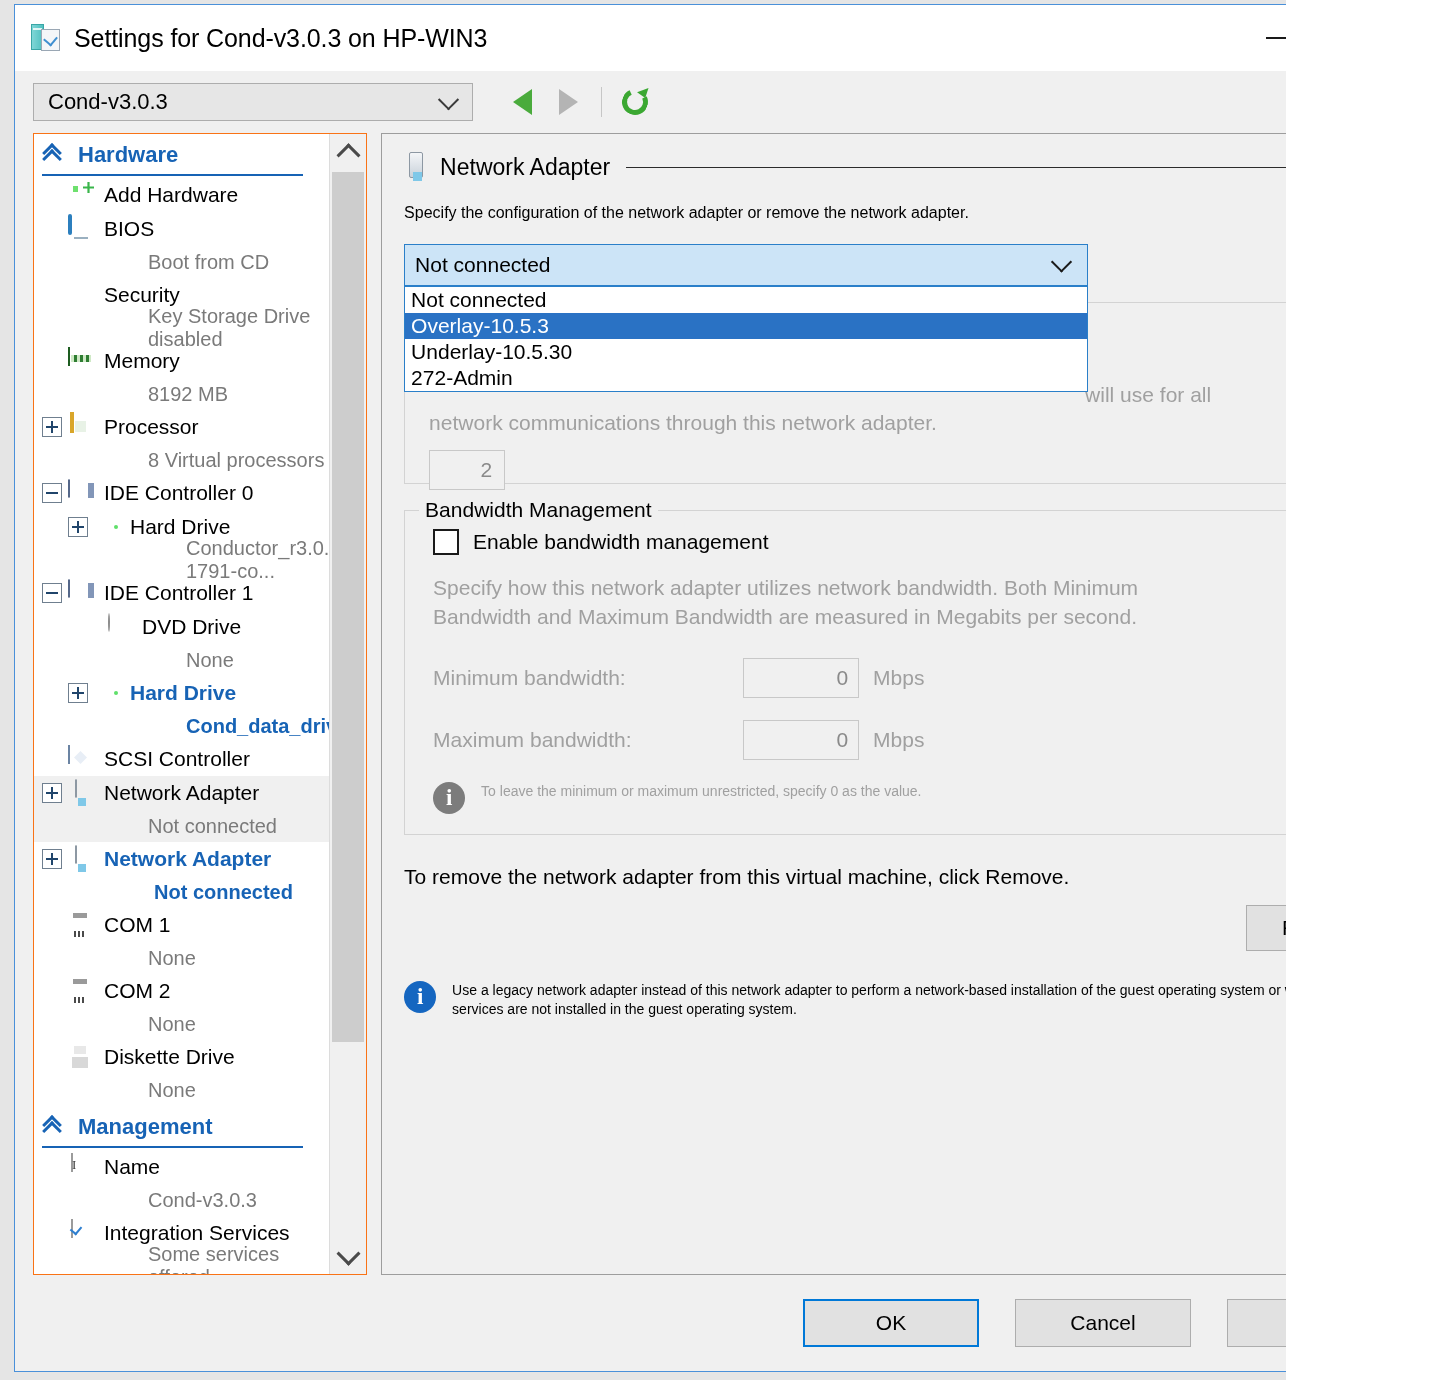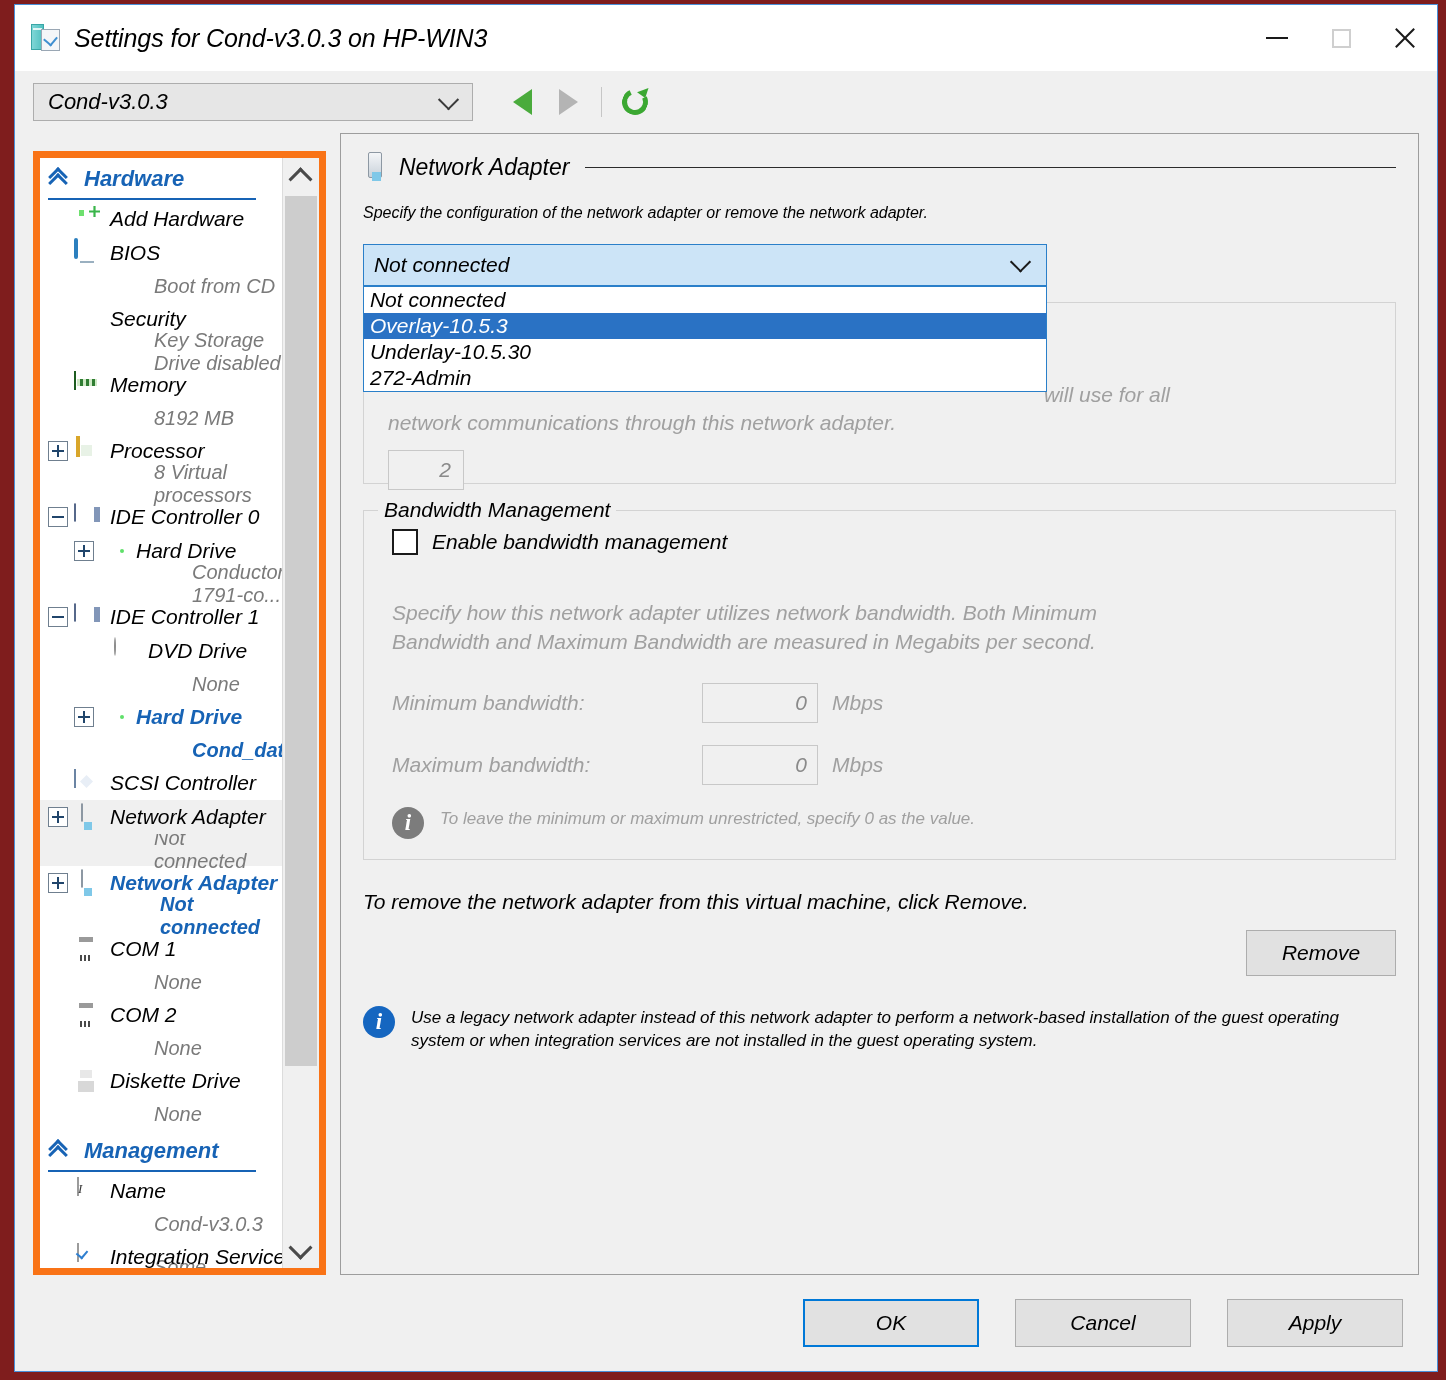--- a/index.html
+++ b/index.html
@@ -5,25 +5,24 @@
   html, body {
     margin: 0; padding: 0;
     background: #ffffff;
   }
   body {
     font-family: "Liberation Sans", sans-serif;
     -webkit-font-smoothing: antialiased;
   }
   #app {
     position: relative;
-    width: 1446px;
+    width: 1286px;
     height: 1380px;
     overflow: hidden;
-    background: #7f1d1d;
-    font-style: italic;
+    background: #e5e5e5;
   }
 
   
   .window {
     position: absolute;
     left: 14px; top: 4px;
     width: 1424px; height: 1368px;
     background: #f0f0f0;
     border: 1px solid #4a90d9;
     box-sizing: border-box;
@@ -177,26 +176,25 @@
   
   .body {
     flex: 1 1 auto;
     display: flex;
     padding: 0 18px 0 18px;
     min-height: 0;
   }
   .sidebar {
     width: 448px;
     background: #ffffff;
-    border: 7px solid #f97316;
+    border: 1px solid #f97316;
     box-sizing: border-box;
     position: relative;
     display: flex;
     overflow: hidden;
-    margin-top: 18px;
   }
   .tree {
     flex: 1 1 auto;
     padding: 0;
     overflow: hidden;
     position: relative;
   }
 
   
   .sec {
@@ -418,21 +416,21 @@
     width: 76px; height: 40px;
     background: #f0f0f0;
     border: 1px solid #c8c8c8;
     box-sizing: border-box;
     display: flex; align-items: center; justify-content: flex-end;
     padding-right: 12px;
     font-size: 21px; color: #8a8a8a;
   }
 
   .bw-group { margin-top: 26px; padding: 18px 16px 20px 28px; }
-  .chk-row { display: flex; align-items: center; margin-bottom: 44px; }
+  .chk-row { display: flex; align-items: center; margin-bottom: 19px; }
   .chkbox {
     width: 26px; height: 26px;
     background: #ffffff;
     border: 2px solid #1a1a1a;
     box-sizing: border-box;
     margin-right: 14px;
     flex: 0 0 auto;
   }
   .chk-label { font-size: 21px; color: #000; }
   .bw-desc { font-size: 21px; color: #a0a0a0; line-height: 1.38; margin-bottom: 26px; max-width: 760px; }
@@ -450,21 +448,21 @@
   .info-row { display: flex; align-items: flex-start; }
   .info-ico {
     width: 32px; height: 32px; border-radius: 50%;
     background: #7c7c7c; color: #fff;
     display: flex; align-items: center; justify-content: center;
     font-family: "Liberation Serif", serif;
     font-size: 23px; font-weight: bold;
     flex: 0 0 auto; margin-right: 16px;
   }
   .info-ico.blue { background: #1566c0; }
-  .info-text { font-size: 17px; color: #a0a0a0; line-height: 1.38; }
+  .info-text { font-size: 14px; color: #a0a0a0; line-height: 1.38; }
   .info-text.dark { color: #000; }
 
   .remove-line { font-size: 21px; color: #000; margin-top: 30px; }
   .remove-btn-row { display: flex; justify-content: flex-end; margin-top: 16px; }
   .btn {
     background: #e1e1e1;
     border: 1px solid #adadad;
     box-sizing: border-box;
     font-size: 21px; color: #000;
     display: flex; align-items: center; justify-content: center;

